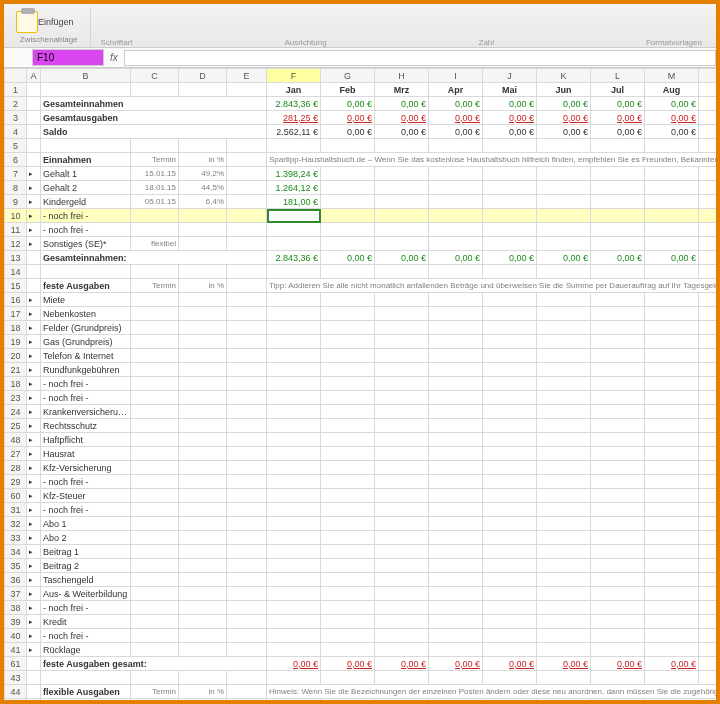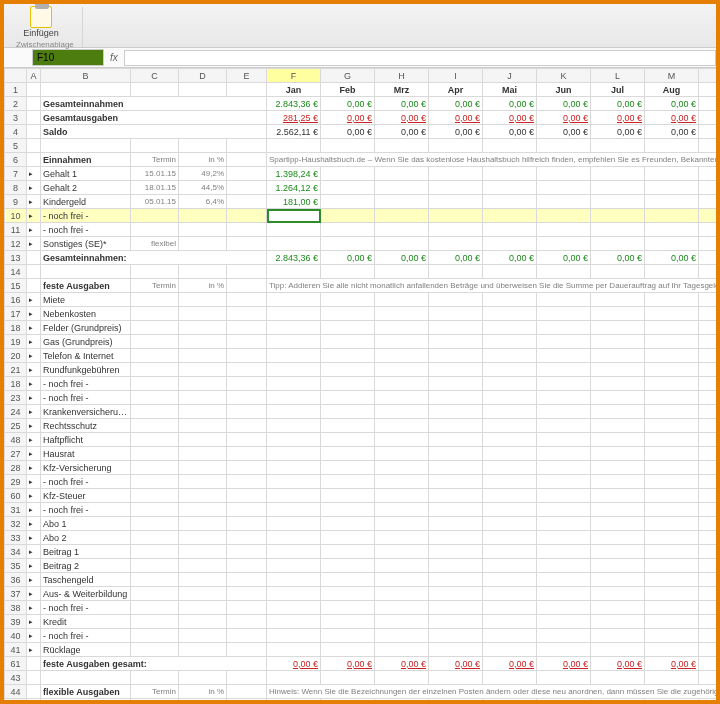--- a/index.html
+++ b/index.html
@@ -1,22 +1,22 @@
 <!DOCTYPE html>
 <html><head>
 <meta charset="utf-8">
 <style>
 * { box-sizing: border-box; margin: 0; padding: 0; }
 body { font-family: Arial, sans-serif; font-size: 10px; background: #fff; width: 720px; height: 704px; overflow: hidden; border: 4px solid #e67e00; }
 .ribbon { background: linear-gradient(#f3f3f3, #e8e8e8); height: 44px; border-bottom: 1px solid #ccc; display: flex; align-items: flex-end; padding: 2px 4px 0 4px; }
-.ribbon-btn { display: flex; flex-direction: column; align-items: center; margin-right: 8px; font-size: 9px; color: #444; }
+.ribbon-btn { display: flex; flex-direction: row; align-items: center; margin-right: 8px; font-size: 9px; color: #444; }
 .ribbon-group { display: flex; flex-direction: column; align-items: center; border-right: 1px solid #d5d5d5; padding: 0 8px; height: 40px; justify-content: center; }
 .ribbon-group-label { font-size: 8px; color: #888; margin-top: 2px; }
 .cellbar { display: flex; align-items: center; height: 20px; border-bottom: 1px solid #ccc; background: #fafafa; }
-.namebox { width: 72px; font-size: 10px; padding: 2px 4px; border: 1px solid #ccc; margin: 0 6px 0 28px; background: #4d7c0f; }
+.namebox { width: 72px; font-size: 10px; padding: 2px 4px; border: 1px solid #ccc; margin: 0 6px 0 28px; background: #d946ef; }
 .fx { font-style: italic; color: #666; margin-right: 6px; }
 .formula { flex: 1; border: 1px solid #ccc; height: 16px; background: #fff; }
 table { border-collapse: collapse; width: 100%; table-layout: fixed; font-size: 9px; color: #333; }
 th, td { border: 1px solid #d9d9d9; padding: 1px 2px; height: 14px; white-space: nowrap; overflow: hidden; text-overflow: ellipsis; }
 th { background: #f5f5f5; font-weight: normal; text-align: center; color: #555; }
 .rowhead { width: 22px; text-align: center; background: #f5f5f5; color: #555; }
 .col-A { width: 14px; }
 .col-B { width: 90px; }
 .col-C { width: 48px; }
 .col-D { width: 48px; }
@@ -41,20 +41,26 @@
 </head>
 <body>
 
 <div class="ribbon">
   <div class="ribbon-group">
     <div class="ribbon-btn">
       <div class="paste-icon"></div>
       <span>Einfügen</span>
     </div>
     <div class="ribbon-group-label">Zwischenablage</div>
+  </div>
+  <div class="ribbon-filler">
+    <span>Schriftart</span>
+    <span>Ausrichtung</span>
+    <span>Zahl</span>
+    <span>Formatvorlagen</span>
   </div>
 </div>
 
 <div class="cellbar">
   <input class="namebox" value="F10" style="">
   <span class="fx">fx</span>
   <div class="formula"></div>
 </div>
 
 <table>

